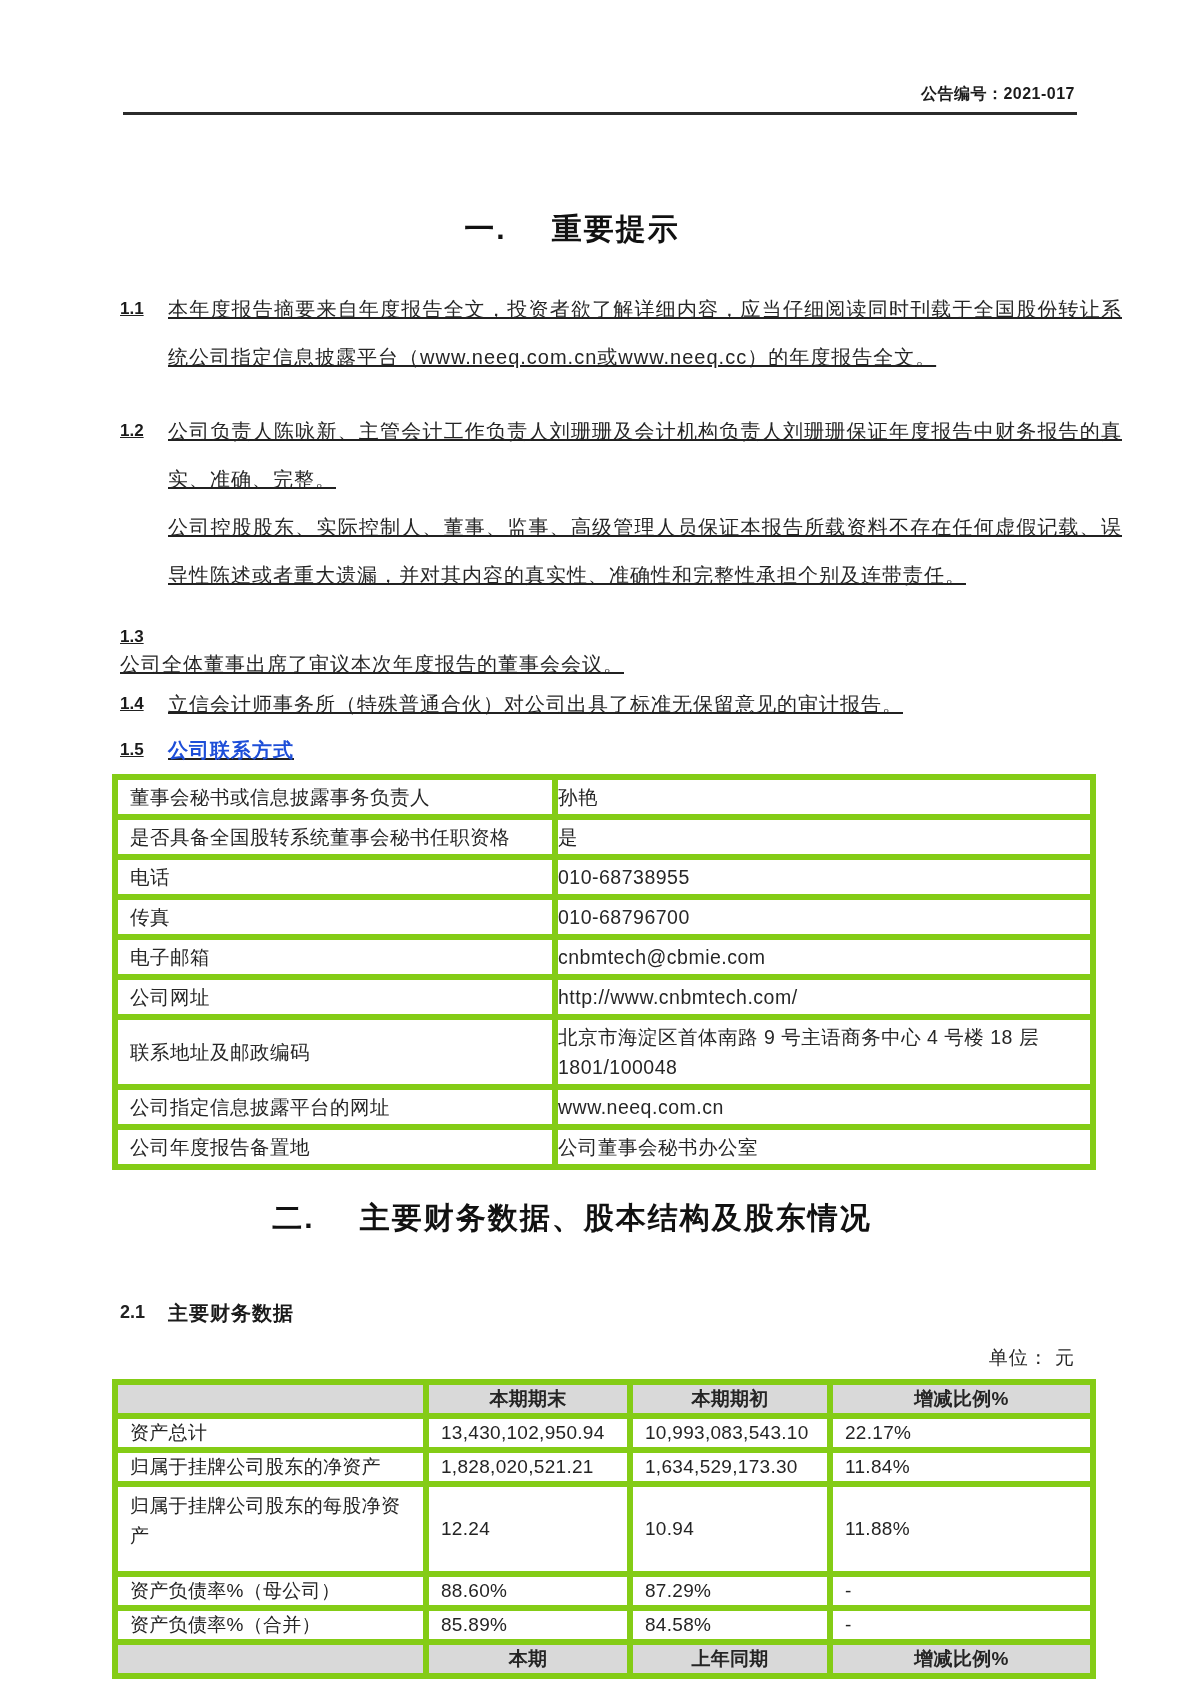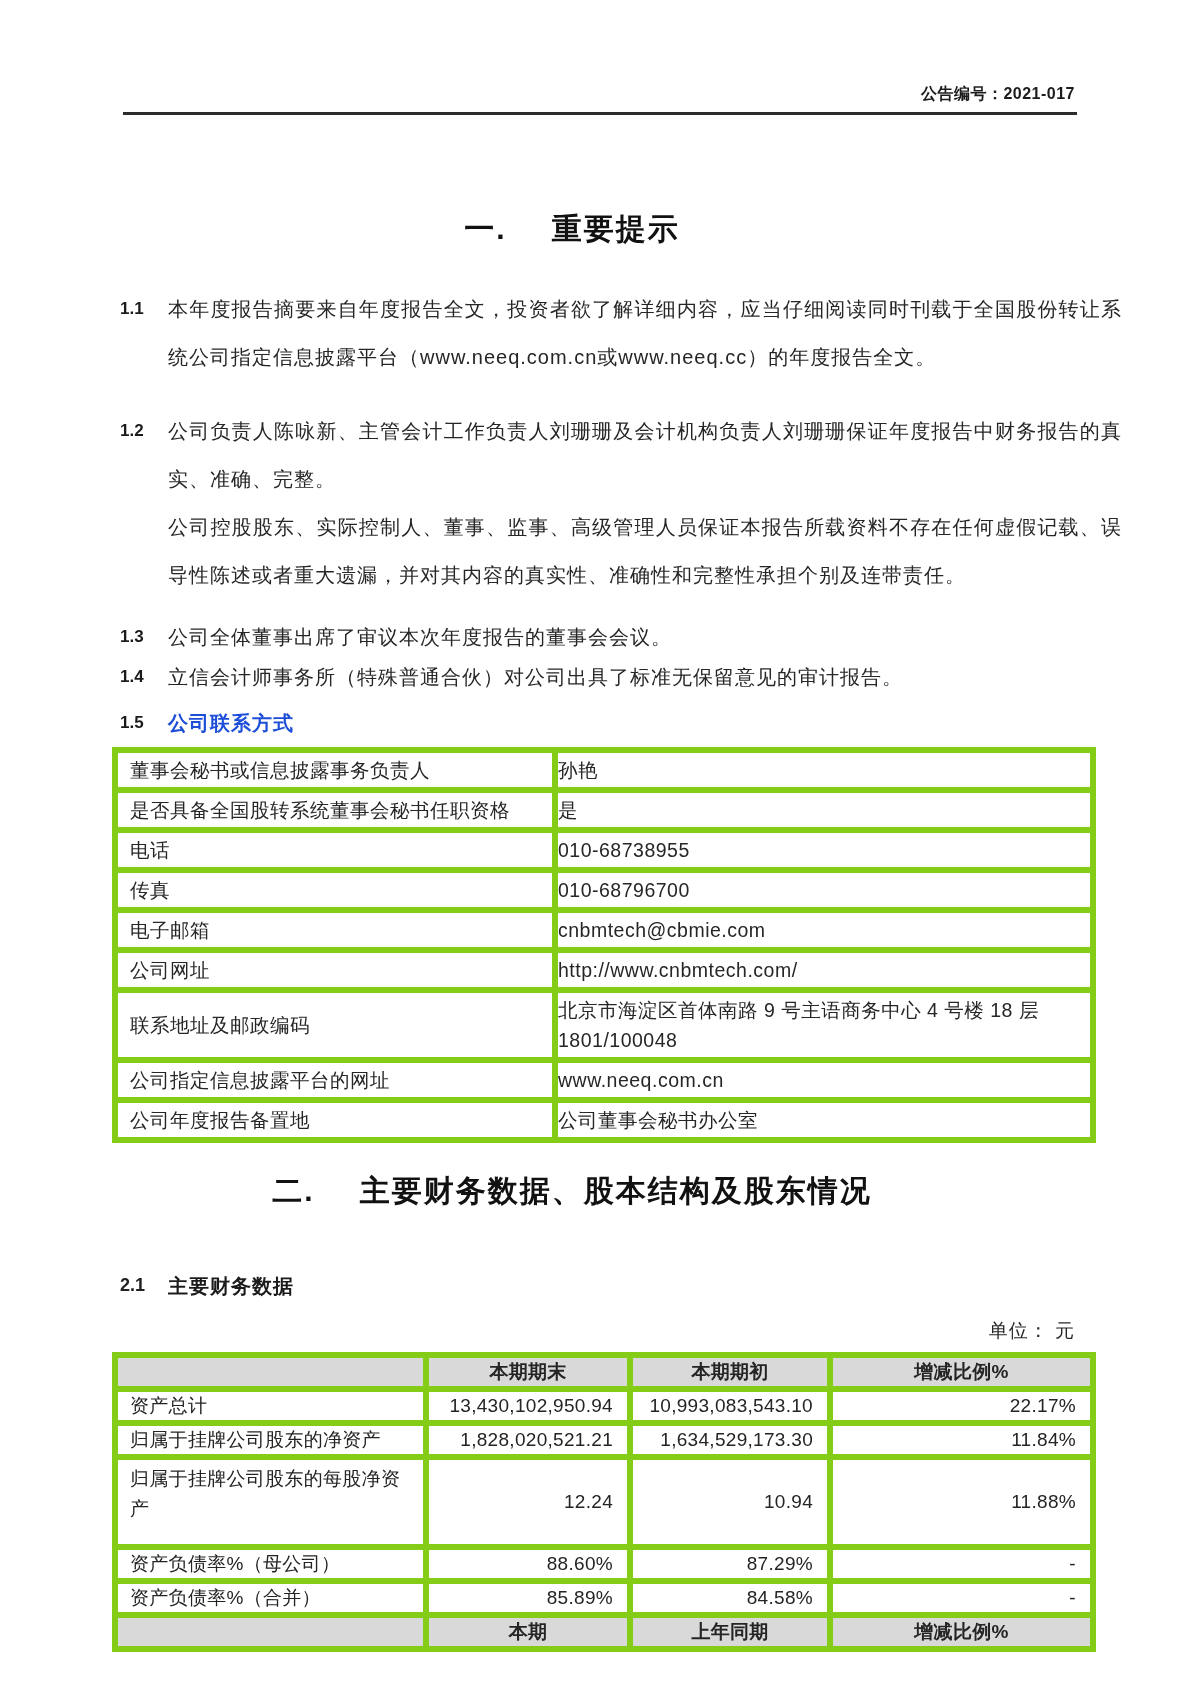--- a/index.html
+++ b/index.html
@@ -26,36 +26,36 @@
   
   .sec-title {
     display:flex; justify-content:center; align-items:baseline; gap:45px;
     font-size:30px; font-weight:700; letter-spacing:2px; line-height:36px;
     color:#111; transform:translateX(-28px);
   }
   .sec-title.t1 { margin-top:96px; }
   .sec-title.t2 { margin-top:30px; }
 
   
-  .body-col { margin:0 78px 0 120px; }
+  .body-col { margin:0 78px 0 120px;text-decoration:underline; }
   .para { display:flex; align-items:flex-start; }
   .pnum {
     flex:none; width:48px;
     font-size:17px; font-weight:600; color:#1b1b1b;
     padding-top:11px; line-height:26px;
   }
   .para.tight .pnum { padding-top:1px; }
   .ptext {
     flex:1; font-size:20px; color:#262626;
     text-align:justify; line-height:48px; letter-spacing:1px;
   }
   .para.tight .ptext { line-height:28px; text-align:left; }
   .p11 { margin-top:38px; }
   .p12 { margin-top:26px; }
-  .p13 { margin-top:24px; }
+  .p13 { margin-top:24px;flex-direction:column; }
   .p14 { margin-top:12px; }
   .p15 { margin-top:18px; }
   .p15 .ptext { font-weight:600; color:#1d4ed8; }
 
   
   table { border-collapse:collapse; table-layout:fixed; }
   td, th { border:6px solid #84cc16; }
 
   
   .contact-table { margin:10px 110px 0 112px; width:978px; }
@@ -82,21 +82,21 @@
   .fin-table col.f2 { width:204px; }
   .fin-table col.f3 { width:200px; }
   .fin-table col.f4 { width:263px; }
   .fin-table td {
     font-size:19px; color:#242424; height:34px; vertical-align:middle;
     padding:1px 14px 1px 12px; letter-spacing:0.3px;
   }
   .fin-table tr.head td, .fin-table tr.foot td {
     background:#d9d9d9; font-weight:700; text-align:center; padding:1px 4px;
   }
-  .fin-table td.num { text-align:right; }
+  .fin-table td.num { text-align:left; }
   .fin-table tr.foot td { height:33px; }
   .fin-table td.wrap { line-height:30px; padding-top:4px; padding-bottom:20px; }
 </style>
 </head>
 <body>
 
 <div class="page">
 
   <div class="doc-header">
     <div class="notice-no">公告编号：2021-017</div>

